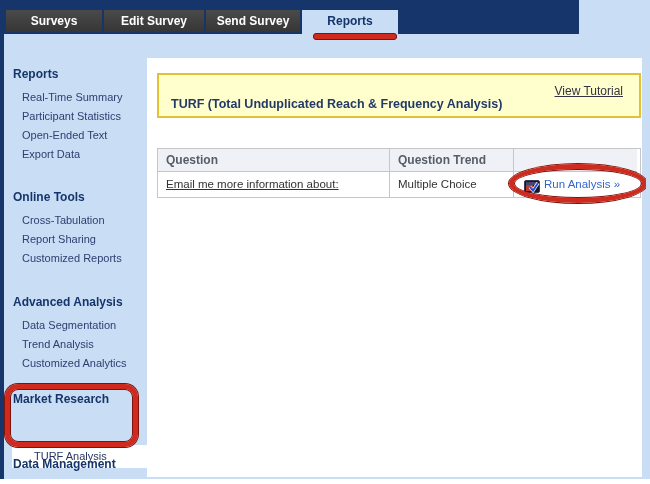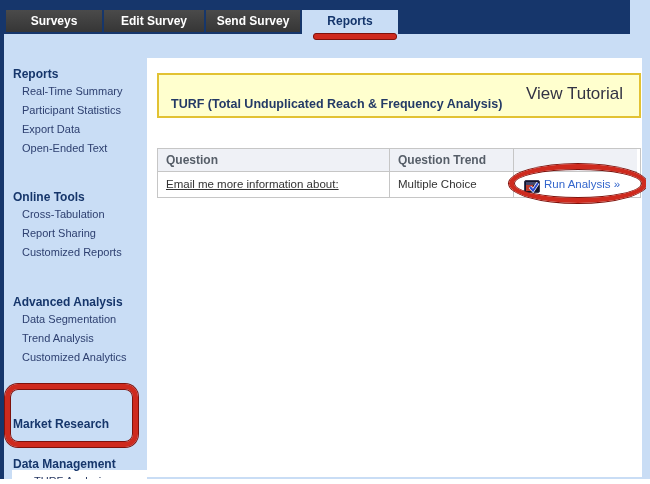--- a/index.html
+++ b/index.html
@@ -1,54 +1,54 @@
 <!DOCTYPE html>
 <html><head>
 <meta charset="utf-8">
 <style>
   * { margin:0; padding:0; box-sizing:border-box; }
   html,body { width:650px; height:484px; }
   body { font-family:"Liberation Sans","DejaVu Sans",sans-serif; }
   #app { position:relative; width:650px; height:484px; background:#C9DDF5; overflow:hidden; }
 
   
-  .topbar { position:absolute; left:0; top:0; width:630px; height:34px; background:#16366B; }
+  .topbar { position:absolute; left:0; top:0; width:579px; height:34px; background:#16366B; }
   .tab { position:absolute; top:10px; height:22px; line-height:22px; text-align:center;
          font-size:12px; font-weight:bold; color:#FFFFFF; cursor:pointer;
          background:linear-gradient(#4A4A4A,#363636); }
   .tab.t0 { left:6px;   width:96px; }
   .tab.t1 { left:104px; width:100px; }
   .tab.t2 { left:206px; width:94px; }
   .tab.active { left:302px; width:96px; top:10px; height:24px; line-height:23px;
                 background:#C9DDF5; color:#14356B; }
 
   
   .sidebar { position:absolute; left:0; top:34px; width:147px; height:450px; background:#C9DDF5; }
   .sidebar .edge { position:absolute; left:0; top:0; width:4px; height:100%; background:#16366B; }
   .side-section { position:absolute; left:0; width:147px; }
   .side-title { padding-left:13px; font-size:12px; font-weight:bold; color:#16366B; height:16px; line-height:16px; }
   .side-item { padding-left:22px; font-size:11px; color:#2E4070; height:19px; line-height:19px; cursor:pointer; }
   .s-reports  { top:32px; }
   .s-online   { top:155px; }
   .s-advanced { top:260px; }
-  .s-market   { top:357px;margin-top:25px; }
+  .s-market   { top:357px; }
   .s-data     { top:422px; }
-  .side-section .items { }
+  .side-section .items { margin-top:6px; }
   .selected-row { position:absolute; left:12px; top:54px; width:135px; height:23px;
                   background:#FFFFFF; }
   .selected-row .side-item { height:23px; line-height:23px; color:#24355F; }
 
   
   .panel { position:absolute; left:147px; top:58px; width:495px; height:419px; background:#FFFFFF; }
 
   .banner { position:absolute; left:10px; top:15px; width:484px; height:45px;
             background:#FFFFCE; border:2px solid #E2C233; }
   .banner-title { position:absolute; left:12px; top:22px; font-size:12.5px; font-weight:bold; color:#243A66; }
-  .tutorial { position:absolute; right:16px; top:9px; font-size:17px; color:#333344;
-              cursor:pointer; }
+  .tutorial { position:absolute; right:16px; top:9px; font-size:12px; color:#333344;
+              text-decoration:underline; cursor:pointer; }
 
   .qtable { position:absolute; left:10px; top:90px; width:484px; border:1px solid #C6C6C6; }
   .trow { display:flex; }
   .tcell { border-right:1px solid #C6C6C6; overflow:hidden; }
   .tcell:last-child { border-right:none; }
   .c1 { width:232px; } .c2 { width:124px; } .c3 { width:123px; }
   .thead .tcell { background:#EFF1F6; height:23px; line-height:23px; padding-left:8px;
                   font-size:12px; font-weight:bold; color:#565E68; border-bottom:1px solid #C6C6C6; }
   .tbody .tcell { background:#FFFFFF; height:25px; line-height:25px; padding-left:8px;
                   font-size:11.5px; color:#333333; }
@@ -84,22 +84,22 @@
   </div>
 
   <div class="sidebar">
     <div class="edge"></div>
 
     <div class="side-section s-reports">
       <div class="side-title">Reports</div>
       <div class="items">
         <div class="side-item">Real-Time Summary</div>
         <div class="side-item">Participant Statistics</div>
+        <div class="side-item">Open-Ended Text</div>
         <div class="side-item">Export Data</div>
-        <div class="side-item">Open-Ended Text</div>
       </div>
     </div>
 
     <div class="side-section s-online">
       <div class="side-title">Online Tools</div>
       <div class="items">
         <div class="side-item">Cross-Tabulation</div>
         <div class="side-item">Report Sharing</div>
         <div class="side-item">Customized Reports</div>
       </div>

